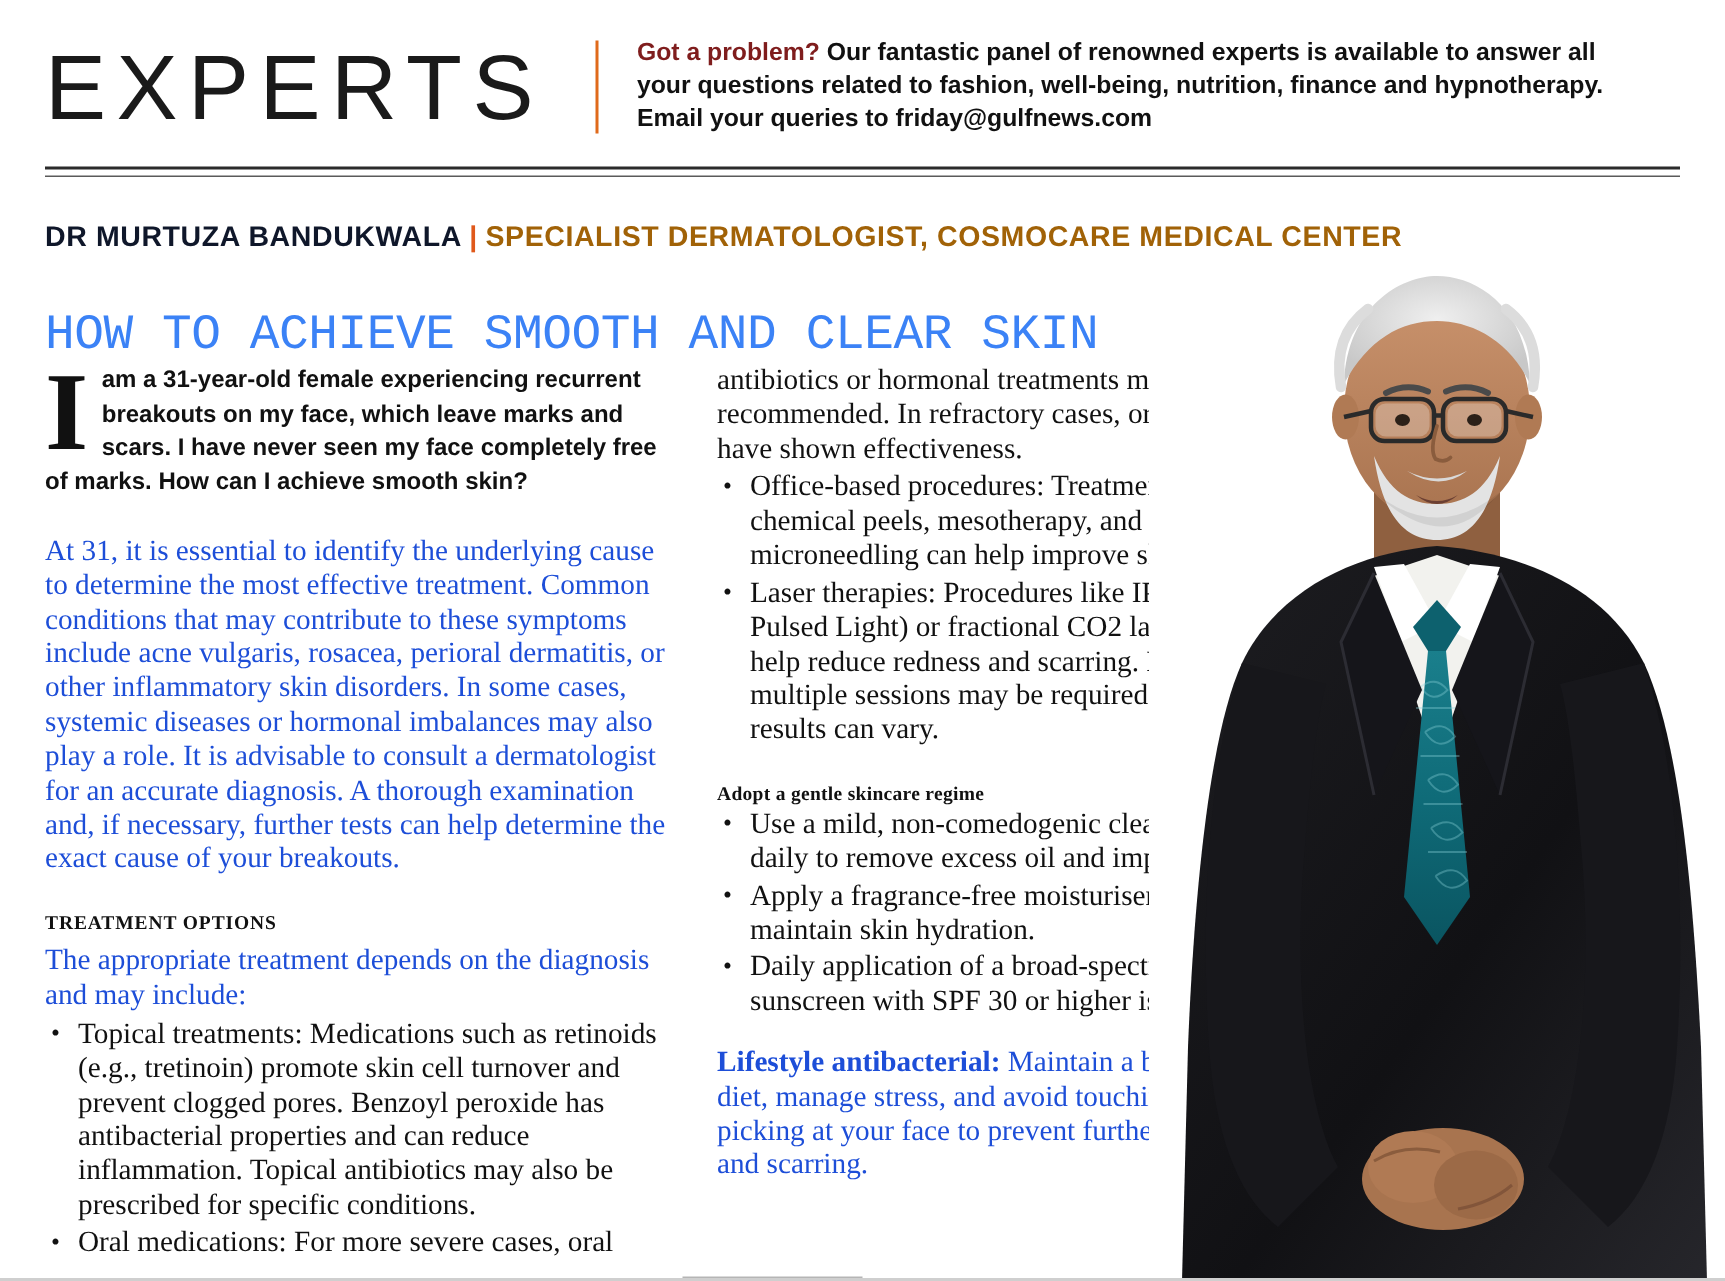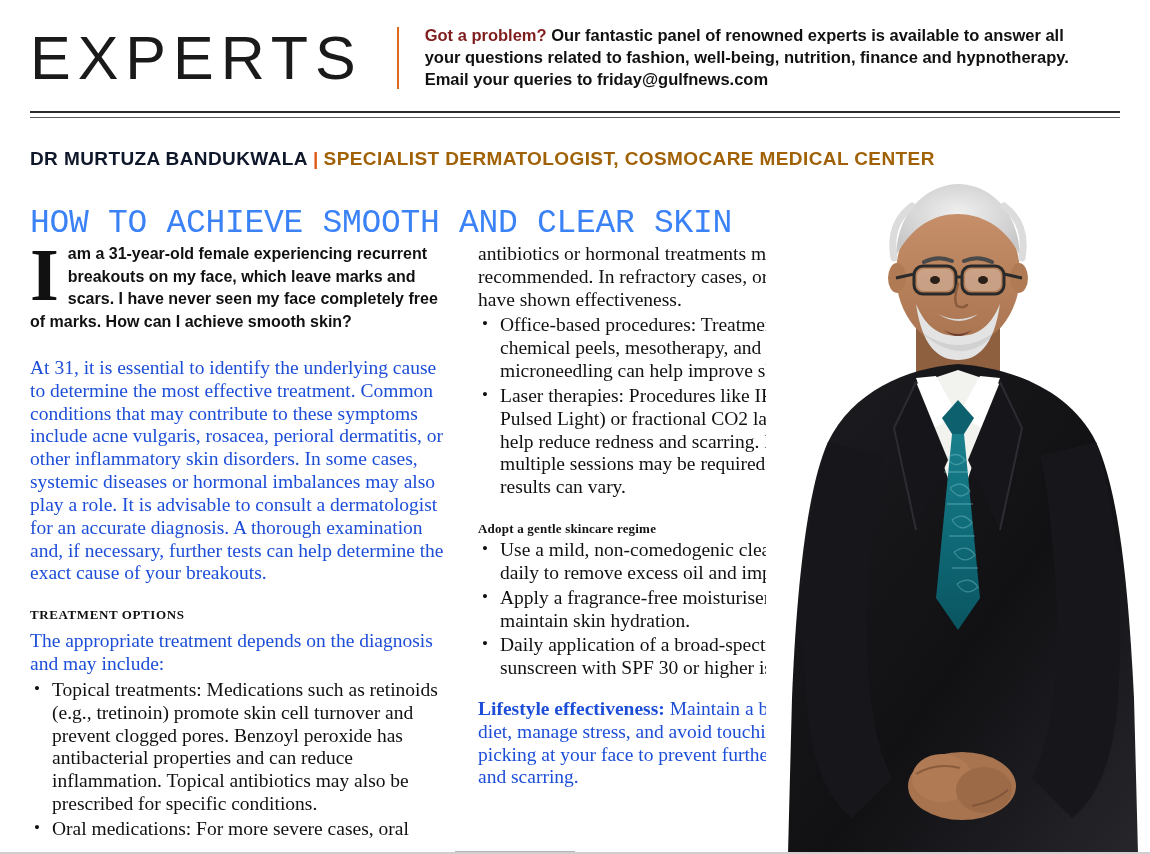--- a/index.html
+++ b/index.html
@@ -255,21 +255,21 @@
   </ul>
 
   <div class="sub-head">Adopt a gentle skincare regime</div>
 
   <ul class="bullets">
     <li>Use a mild, non-comedogenic cleanser twice daily to remove excess oil and impurities.</li>
     <li>Apply a fragrance-free moisturiser to maintain skin hydration.</li>
     <li>Daily application of a broad-spectrum sunscreen with SPF 30 or higher is crucial.</li>
   </ul>
 
-  <p class="body-p"><span class="inline-bold">Lifestyle effectiveness:</span><span> Maintain a balanced diet, manage stress, and avoid touching or picking at your face to prevent further irritation and scarring.</span></p>
+  <p class="body-p"><span class="inline-bold">Lifestyle antibacterial:</span><span> Maintain a balanced diet, manage stress, and avoid touching or picking at your face to prevent further irritation and scarring.</span></p>
 
 </div>
 
 <div id="photo">
   <svg width="384" height="676" viewBox="0 0 384 676" aria-hidden="true">
     <defs>
       <linearGradient id="suitG" x1="0" y1="0" x2="1" y2="1">
         <stop offset="0%" stop-color="#1d1d21"></stop>
         <stop offset="55%" stop-color="#111114"></stop>
         <stop offset="100%" stop-color="#26262b"></stop>

